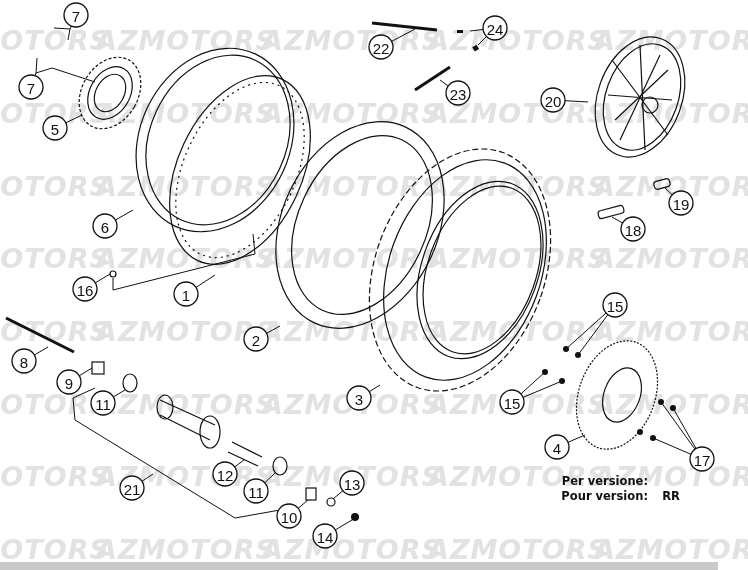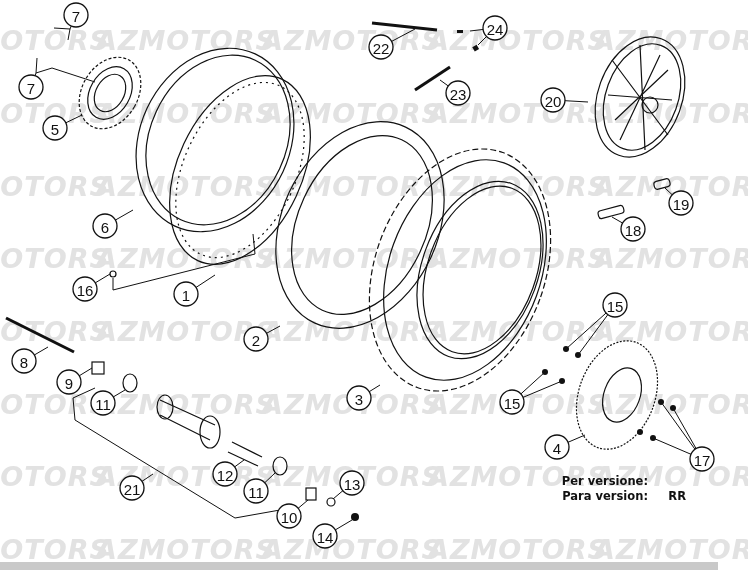--- a/index.html
+++ b/index.html
@@ -6,21 +6,21 @@
   #root{position:relative;width:748px;height:570px;overflow:hidden;background:#fff;font-family:"DejaVu Sans",sans-serif;}
   svg{position:absolute;left:0;top:0;}
   .wm{font-family:"DejaVu Sans",sans-serif;font-weight:bold;font-style:italic;font-size:27px;fill:#e2e2e2;letter-spacing:1px;}
   .callout circle{fill:#fff;stroke:#111;stroke-width:1.3;}
   .callout text{font-family:"Liberation Sans",sans-serif;font-size:15px;fill:#111;text-anchor:middle;dominant-baseline:central;}
   .ln{stroke:#111;stroke-width:1;fill:none;}
   .part{stroke:#111;fill:none;stroke-width:1.2;}
   .thick{stroke:#111;fill:none;stroke-width:3;}
   #version{position:absolute;right:62px;top:474px;text-align:right;font-family:"DejaVu Sans",sans-serif;font-weight:bold;font-size:11.5px;line-height:15px;color:#111;}
   #version .row{white-space:nowrap;}
-  #version .val{display:inline-block;width:30px;text-align:right;padding-left:8px;}
+  #version .val{display:inline-block;width:30px;text-align:center;padding-left:8px;}
   #footer-bar{position:absolute;left:0;top:562px;width:718px;height:8px;background:#c9c9c9;}
 </style>
 </head>
 <body>
 
 <div id="root">
   <svg id="art" width="748" height="570" viewBox="0 0 748 570">
     <g id="wm-layer">
         <text x="-70" y="50" class="wm">AZMOTORS</text>
         <text x="96" y="50" class="wm">AZMOTORS</text>
@@ -273,16 +273,16 @@
         </g>
         <g class="callout">
           <circle cx="495" cy="28" r="12"></circle>
           <text x="495" y="29">24</text>
         </g>
       </g>
   </svg>
 
   <div id="version">
     <div class="row"><span>Per versione:</span><span class="val"></span></div>
-    <div class="row"><span>Para version:</span><span class="val">RR</span></div>
+    <div class="row"><span>Pour version:</span><span class="val">RR</span></div>
   </div>
   <div id="footer-bar"></div>
 </div>
 
 </body></html>

